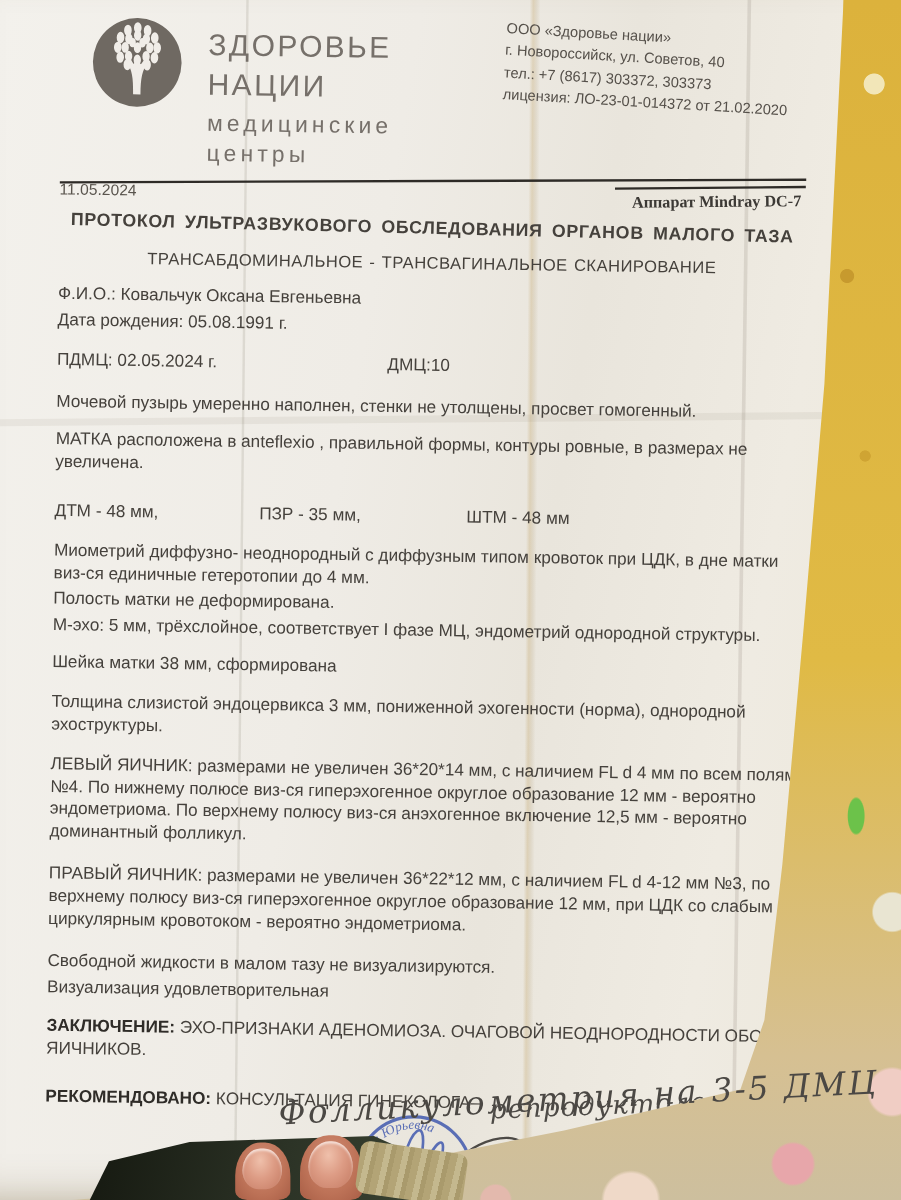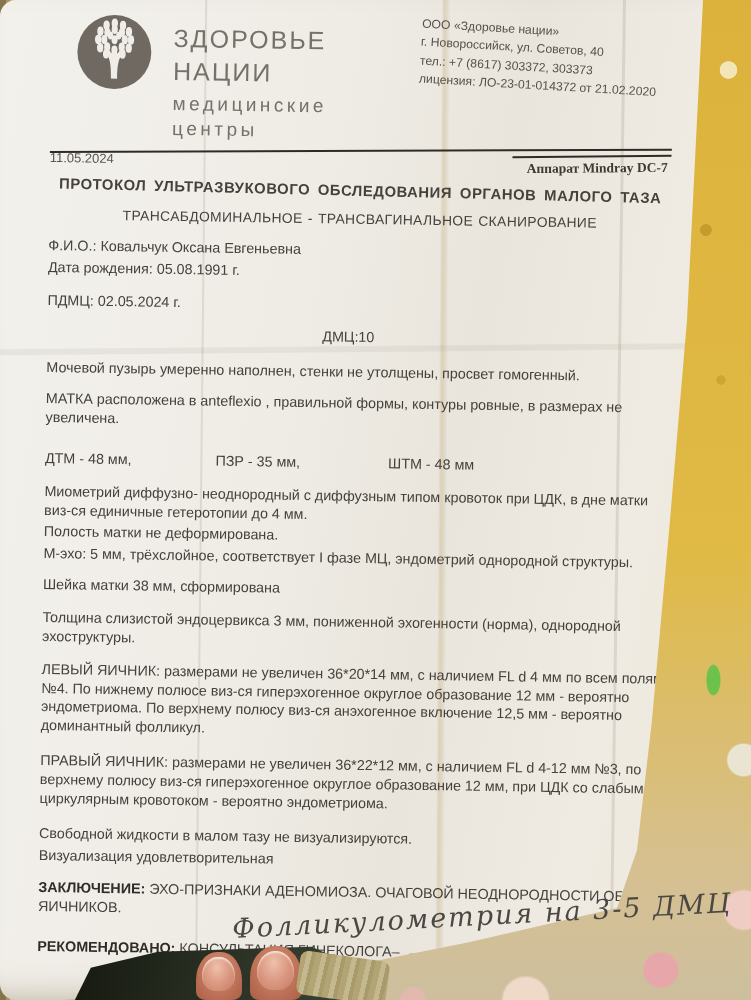--- a/index.html
+++ b/index.html
@@ -19,21 +19,21 @@
       radial-gradient(circle 40px at 70% 100%, #efd9c8 0 55%, transparent 62%),
       radial-gradient(circle 22px at 55% 100%, #e3b9ad 0 55%, transparent 62%),
       linear-gradient(90deg, #85754a 0 6px, #a59467 6px 10px, rgba(0,0,0,0) 10px),
       linear-gradient(180deg, #dcb23c 0%, #e0ba45 55%, #d6c092 88%, #cdbf9e 100%);}
 
   
   .paper{position:absolute;inset:0;
     clip-path:polygon(8px 0,703px 0,696px 140px,687px 320px,670px 520px,652px 720px,
       637px 850px,617px 908px,470px 942px,320px 972px,160px 992px,60px 1000px,0 1000px,0 0);
     background:linear-gradient(100deg,#f3f1ec 0%,#efece6 38%,#e9e5dc 58%,#efebe2 78%,#ece7da 100%);
-    box-shadow:inset -20px -14px 34px -16px rgba(120,100,60,.5);border-radius:16px;}
+    box-shadow:inset -20px -14px 34px -16px rgba(120,100,60,.5);}
   .crease{position:absolute;top:0;bottom:0;pointer-events:none;}
   .crease.c1{left:200px;width:2px;background:rgba(120,110,95,.16);transform:rotate(.6deg);}
   .crease.c2{left:438px;width:9px;background:linear-gradient(90deg,transparent,rgba(186,152,84,.28),rgba(150,120,60,.12),transparent);transform:rotate(.4deg);}
   .crease.c3{left:616px;width:3px;background:rgba(125,118,104,.18);transform:rotate(.8deg);}
   .crease.h1{left:0;right:0;top:346px;bottom:auto;height:6px;background:rgba(140,130,110,.10);transform:rotate(-.5deg);}
 
   
   .content{position:absolute;left:52px;top:12px;width:622px;color:#45413c;
     font-size:14.3px;line-height:1.32;transform:rotate(.9deg);transform-origin:0 0;}
   .hdr{display:flex;align-items:flex-start;}
@@ -46,21 +46,21 @@
   .rule{height:2px;background:#2e2b27;margin-top:6px;transform:rotate(-1.1deg);}
   .meta{display:flex;align-items:flex-start;margin-top:2px;}
   .date{font-size:13px;color:#5a554e;}
   .device{margin-left:auto;font-family:"Liberation Serif",serif;font-weight:bold;font-size:13.5px;
     color:#3c3935;border-top:2px solid #2e2b27;padding:2px 4px 0 14px;transform:rotate(-1.4deg) translateY(-2px);}
   .title{text-align:center;font-weight:bold;letter-spacing:.6px;font-size:14.8px;margin-top:6px;
     transform:rotate(.5deg);word-spacing:3px;}
   .subtitle{text-align:center;font-size:13.8px;letter-spacing:.4px;margin-top:9px;word-spacing:1px;}
   .line{margin-top:3px;}.mt12{margin-top:12px;}.mt14{margin-top:14px;}.mt16{margin-top:16px;}
   .pdmc-row{display:flex;margin-top:15px;}
-  .pdmc-row .dmc{margin-left:142px;margin-top:32px;}
+  .pdmc-row .dmc{margin-left:142px;}
   .dims{display:flex;margin-top:22px;}
   .dims .d2{margin-left:84px;}
   .dims .d3{margin-left:88px;}
   .b{font-weight:bold;color:#2f2c28;}
   .caps{color:#45413c;}
   .rec-row{margin-top:13px;white-space:nowrap;}
   .handw{display:inline-block;font-family:"DejaVu Serif",serif;font-style:italic;
     font-size:22px;color:#4d4a46;letter-spacing:1px;transform:rotate(-3deg) translateY(3px);margin-left:8px;}
   .sign-row{position:relative;height:72px;margin-top:4px;}
   .doctor{position:absolute;right:8px;top:30px;font-weight:bold;font-size:15px;color:#2f2c28;}

